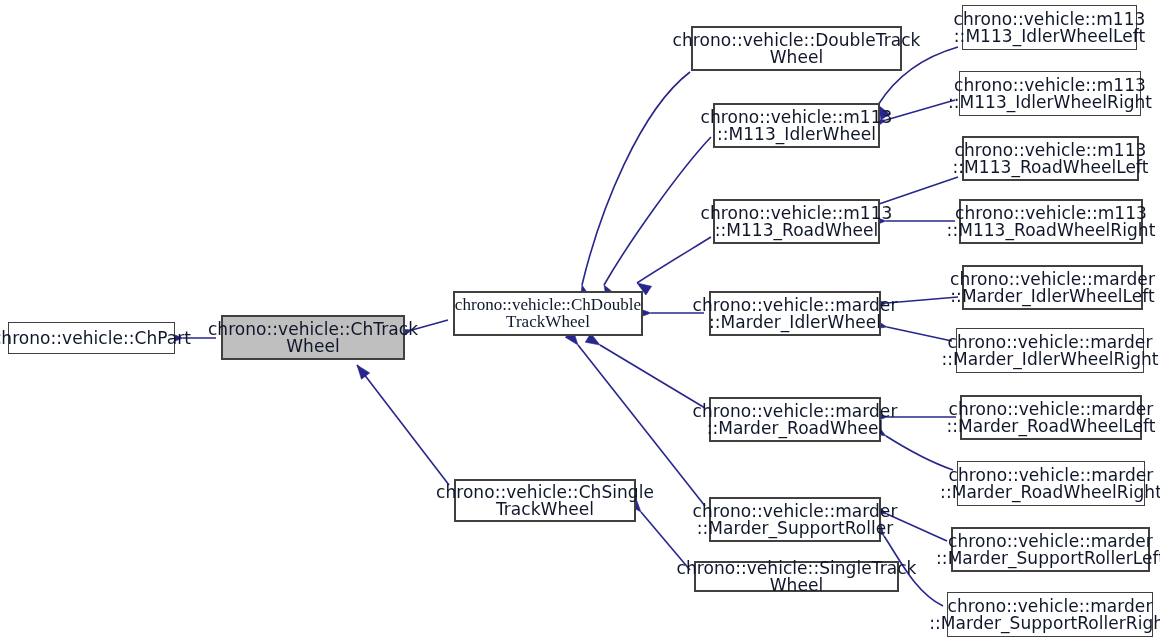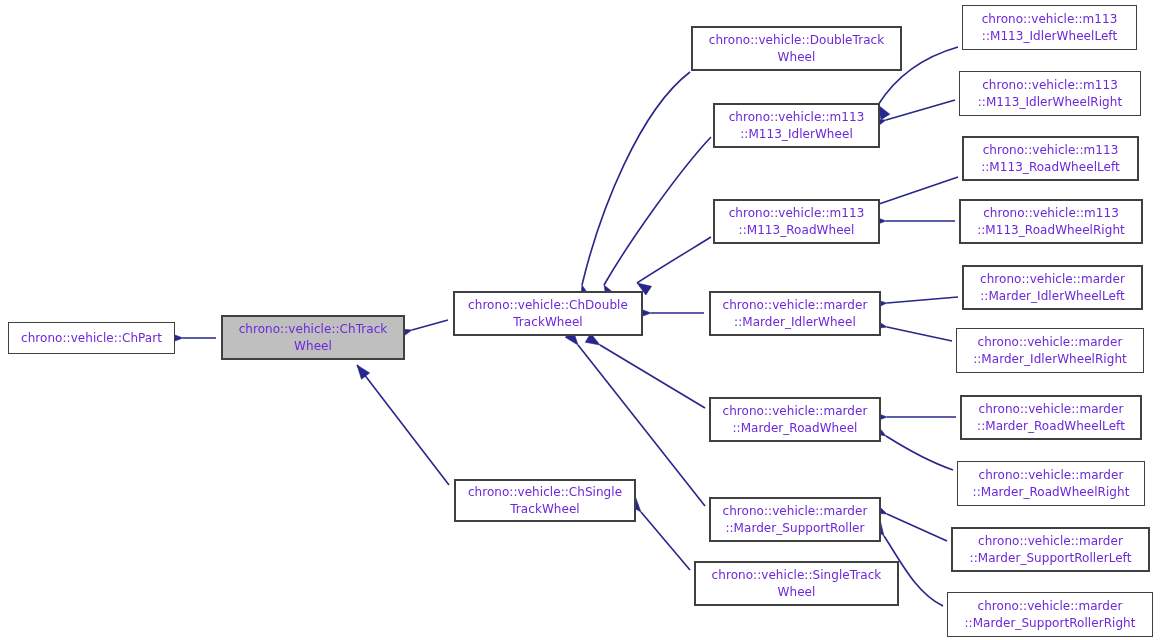--- a/index.html
+++ b/index.html
@@ -25,22 +25,22 @@
   }
   .node {
     position: absolute;
     box-sizing: border-box;
     display: flex;
     align-items: center;
     justify-content: center;
     text-align: center;
     background: #ffffff;
     border: 1px solid #404040;
-    color: #6d28d9;
-    font-size: 12px;
+    color: #0f172a;
+    font-size: 17px;
     line-height: 16.5px;
     letter-spacing: 0.05px;
     white-space: pre-line;
     padding: 0 2px;
   }
   .node.thick {
     border-width: 2px;
   }
   .node.highlight {
     background: #bfbfbf;
@@ -92,37 +92,37 @@
       <path d="M 947,541 L 887,514" fill="none" stroke="#27268a" stroke-width="1.6"></path>
       <polygon points="887,514 872.0996624122515,512.9900793243377 876.3717871751724,503.50804631395226" fill="#27268a" stroke="#27268a" stroke-width="0.6"></polygon>
       <path d="M 943,606 C 915,592 900,560 884,536" fill="none" stroke="#27268a" stroke-width="1.6"></path>
       <polygon points="884,536 871.8591665686009,527.3028646330517 880.4803967577944,521.4861310114272" fill="#27268a" stroke="#27268a" stroke-width="0.6"></polygon>
     </svg>
 
   <div id="node-layer">
       <div class="node" style="left: 8px; top: 322px; width: 167px; height: 32px;">chrono::vehicle::ChPart</div>
       <div class="node highlight" style="left: 221px; top: 315px; width: 184px; height: 45px;">chrono::vehicle::ChTrack
 Wheel</div>
-      <div class="node thick" style="left: 453px; top: 291px; width: 190px; height: 45px;">chrono::vehicle::ChDouble
+      <div class="node thick" style="left: 453px; top: 291px; width: 190px; height: 45px; font-family: Liberation Serif, serif;">chrono::vehicle::ChDouble
 TrackWheel</div>
       <div class="node thick" style="left: 454px; top: 479px; width: 182px; height: 43px;">chrono::vehicle::ChSingle
 TrackWheel</div>
       <div class="node thick" style="left: 691px; top: 26px; width: 211px; height: 45px;">chrono::vehicle::DoubleTrack
 Wheel</div>
       <div class="node thick" style="left: 713px; top: 103px; width: 167px; height: 45px;">chrono::vehicle::m113
 ::M113_IdlerWheel</div>
       <div class="node thick" style="left: 713px; top: 199px; width: 167px; height: 45px;">chrono::vehicle::m113
 ::M113_RoadWheel</div>
       <div class="node thick" style="left: 709px; top: 291px; width: 172px; height: 45px;">chrono::vehicle::marder
 ::Marder_IdlerWheel</div>
       <div class="node thick" style="left: 709px; top: 397px; width: 172px; height: 45px;">chrono::vehicle::marder
 ::Marder_RoadWheel</div>
       <div class="node thick" style="left: 709px; top: 497px; width: 172px; height: 45px;">chrono::vehicle::marder
 ::Marder_SupportRoller</div>
-      <div class="node thick" style="left: 694px; top: 561px; width: 205px; height: 45px;">chrono::vehicle::SingleTrack
+      <div class="node thick" style="left: 694px; top: 561px; width: 205px; height: 31px;">chrono::vehicle::SingleTrack
 Wheel</div>
       <div class="node" style="left: 962px; top: 5px; width: 175px; height: 45px;">chrono::vehicle::m113
 ::M113_IdlerWheelLeft</div>
       <div class="node" style="left: 959px; top: 71px; width: 182px; height: 45px;">chrono::vehicle::m113
 ::M113_IdlerWheelRight</div>
       <div class="node thick" style="left: 962px; top: 136px; width: 177px; height: 45px;">chrono::vehicle::m113
 ::M113_RoadWheelLeft</div>
       <div class="node thick" style="left: 959px; top: 199px; width: 184px; height: 45px;">chrono::vehicle::m113
 ::M113_RoadWheelRight</div>
       <div class="node thick" style="left: 962px; top: 265px; width: 181px; height: 45px;">chrono::vehicle::marder

